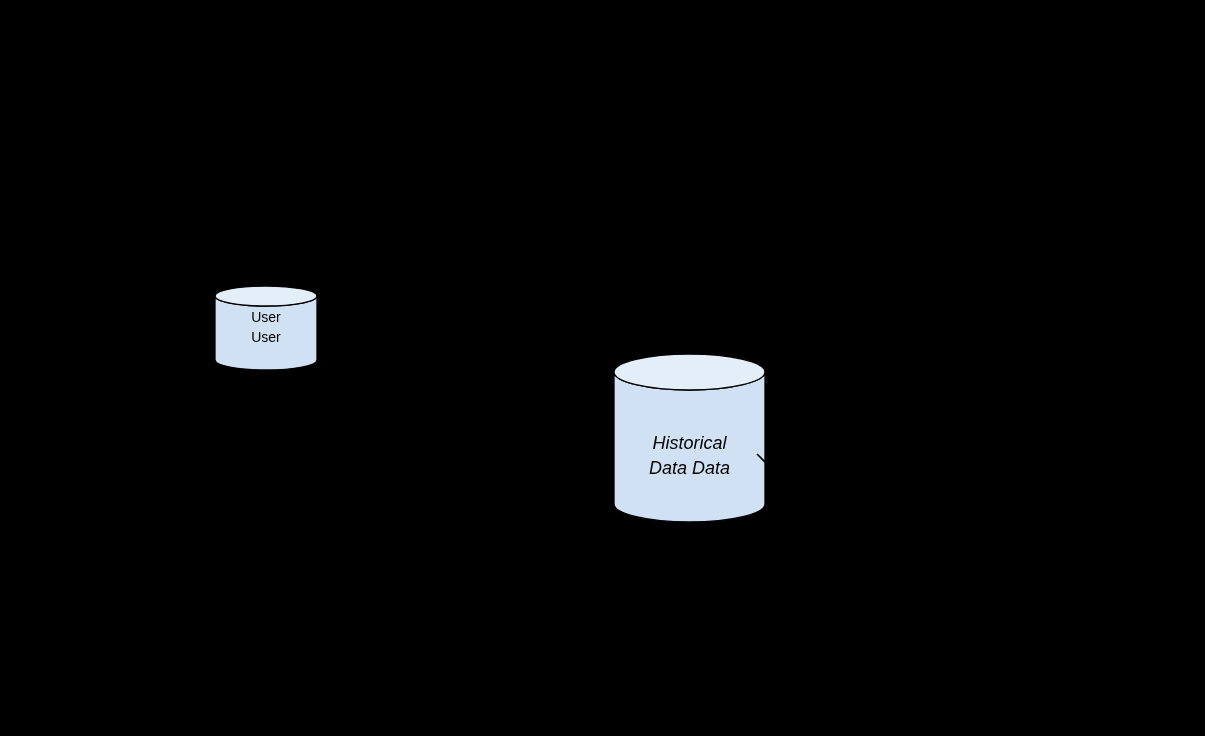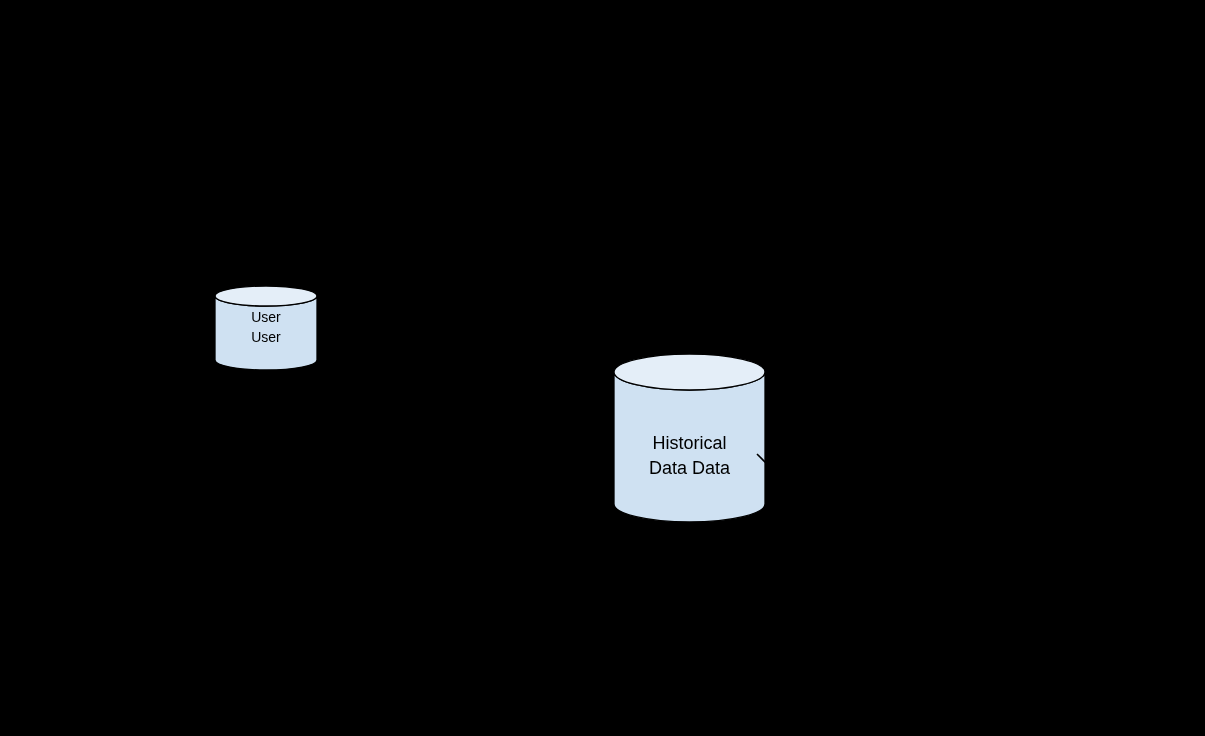--- a/index.html
+++ b/index.html
@@ -36,20 +36,21 @@
     width: 104px;
     font-size: 14px;
     line-height: 20px;
   }
   #label-historical {
     left: 613px;
     top: 431px;
     width: 153px;
     font-size: 18px;
     line-height: 25px;
+    font-style: italic;
   }
   #cyl-user-data {
     left: 214px;
     top: 285px;
   }
   #cyl-historical {
     left: 613px;
     top: 353px;
   }
   #connector-fragment {

